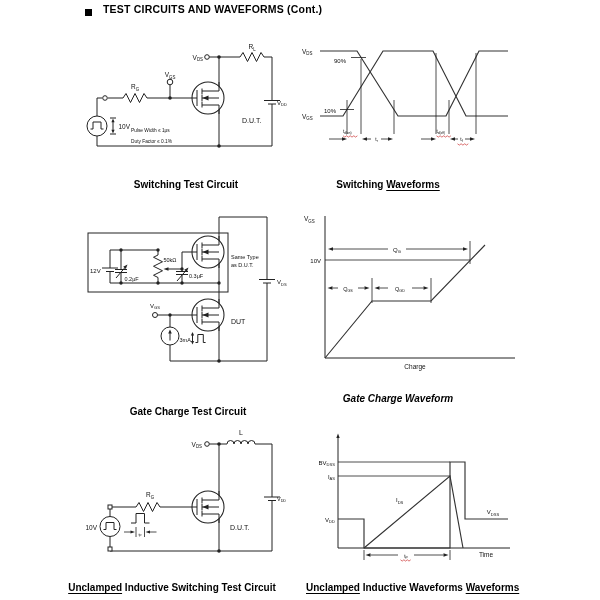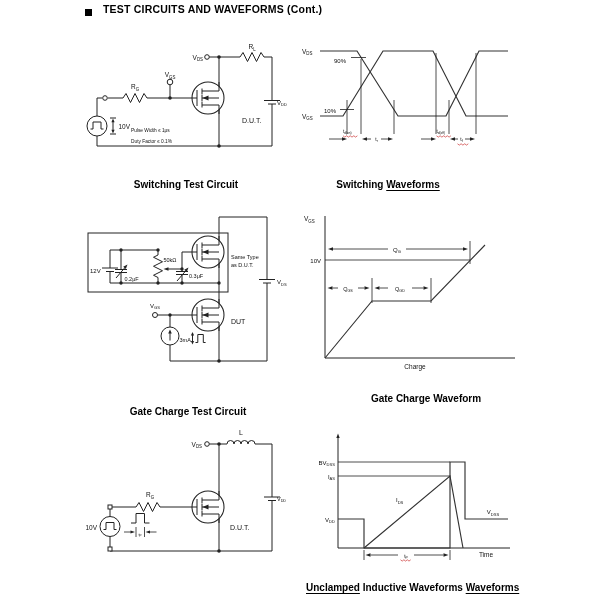--- a/index.html
+++ b/index.html
@@ -231,20 +231,23 @@
 
   <div class="cap" style="left:78px;top:179px;width:216px;">
     <span>Switching Test Circuit</span>
   </div>
   <div class="cap" style="left:298px;top:179px;width:180px;">
     <span>Switching </span><span class="wavy">Waveforms</span>
   </div>
   <div class="cap" style="left:80px;top:393px;width:216px;margin-top:13px;">
     <span>Gate Charge Test Circuit</span>
   </div>
-  <div class="cap" style="left:336px;top:393px;width:180px;">
+  <div class="cap" style="left:308px;top:393px;width:180px;font-style:italic;">
     <span>Gate Charge Waveform</span>
+  </div>
+  <div class="cap" style="left:64px;top:582px;width:216px;">
+    <span class="wavy">Unclamped</span><span> Inductive Switching Test Circuit</span>
   </div>
   <div class="cap" style="left:306px;top:582px;width:180px;">
     <span class="wavy">Unclamped</span><span> Inductive Waveforms </span><span class="wavy">Waveforms</span>
   </div>
 
 </div>
 
 </body></html>

